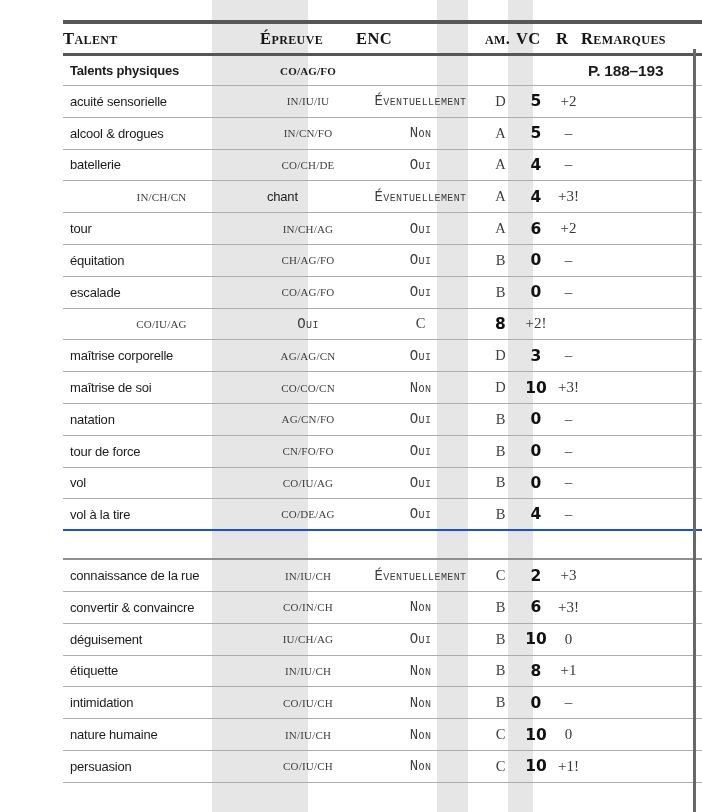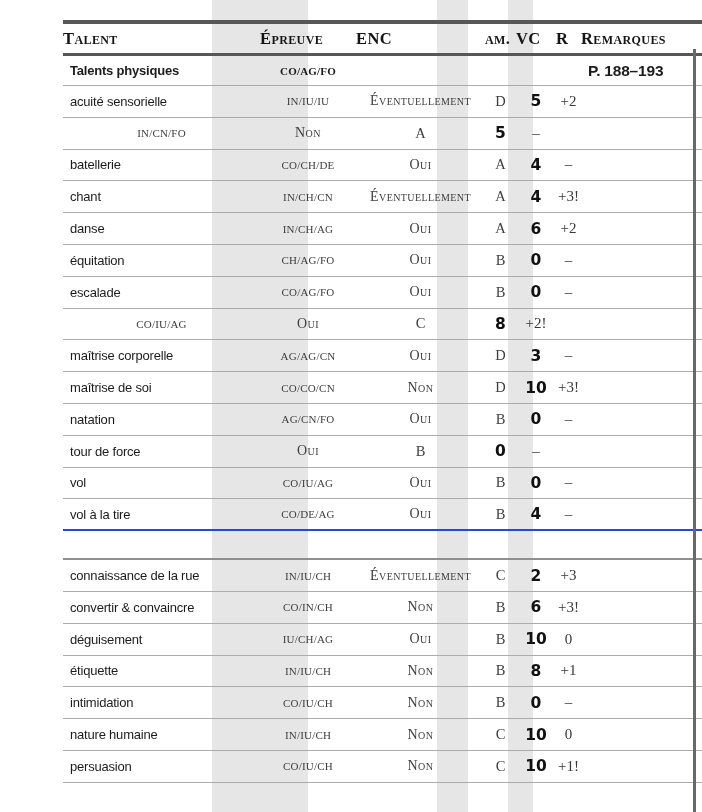--- a/index.html
+++ b/index.html
@@ -54,21 +54,21 @@
 
   .c-talent { padding-left: 7px; justify-content: flex-start;
     font-family: "Liberation Sans", sans-serif; font-size: 13px; letter-spacing: -0.2px; color: #1c1c1c; }
   .section .c-talent { font-weight: bold; }
 
   .c-epreuve { justify-content: center;
     font-family: "Liberation Serif", serif; font-size: 11px; letter-spacing: 0.2px; color: #3d3d3d; }
   .section .c-epreuve { font-weight: bold; color: #1a1a1a; }
 
   .c-enc { justify-content: center;
-    font-family: Liberation Serif, serif; font-variant: small-caps; font-size: 14px; letter-spacing: 0.4px; color: #3d3d3d; }
+    font-family: Liberation Mono, monospace; font-variant: small-caps; font-size: 14px; letter-spacing: 0.4px; color: #3d3d3d; }
 
   .c-am { justify-content: center;
     font-family: "Liberation Serif", serif; font-size: 14.5px; color: #3d3d3d; }
 
   .c-vc { justify-content: center;
     font-family: "DejaVu Sans", sans-serif; font-weight: bold; font-size: 15.5px; color: #111111; }
 
   .c-r { justify-content: center;
     font-family: "Liberation Serif", serif; font-size: 15px; color: #383838; }
 
@@ -113,50 +113,51 @@
           <div class="cell c-talent">acuité sensorielle</div>
           <div class="cell c-epreuve">IN/IU/IU</div>
           <div class="cell c-enc">Éventuellement</div>
           <div class="cell c-am">D</div>
           <div class="cell c-vc">5</div>
           <div class="cell c-r">+2</div>
           <div class="cell c-remark"></div>
           <div class="cell c-sliver"></div>
         </div>
         <div class="grid-row row data">
+          <div class="cell c-talent">alcool &amp; drogues</div>
           <div class="cell c-epreuve">IN/CN/FO</div>
           <div class="cell c-enc">Non</div>
           <div class="cell c-am">A</div>
           <div class="cell c-vc">5</div>
           <div class="cell c-r">–</div>
           <div class="cell c-remark"></div>
           <div class="cell c-sliver"></div>
         </div>
         <div class="grid-row row data">
           <div class="cell c-talent">batellerie</div>
           <div class="cell c-epreuve">CO/CH/DE</div>
           <div class="cell c-enc">Oui</div>
           <div class="cell c-am">A</div>
           <div class="cell c-vc">4</div>
           <div class="cell c-r">–</div>
           <div class="cell c-remark"></div>
           <div class="cell c-sliver"></div>
         </div>
         <div class="grid-row row data">
+          <div class="cell c-epreuve">IN/CH/CN</div>
           <div class="cell c-talent">chant</div>
-          <div class="cell c-epreuve">IN/CH/CN</div>
           <div class="cell c-enc">Éventuellement</div>
           <div class="cell c-am">A</div>
           <div class="cell c-vc">4</div>
           <div class="cell c-r">+3!</div>
           <div class="cell c-remark"></div>
           <div class="cell c-sliver"></div>
         </div>
         <div class="grid-row row data">
-          <div class="cell c-talent">danse</div>
+          <div class="cell c-talent">tour</div>
           <div class="cell c-epreuve">IN/CH/AG</div>
           <div class="cell c-enc">Oui</div>
           <div class="cell c-am">A</div>
           <div class="cell c-vc">6</div>
           <div class="cell c-r">+2</div>
           <div class="cell c-remark"></div>
           <div class="cell c-sliver"></div>
         </div>
         <div class="grid-row row data">
           <div class="cell c-talent">équitation</div>
@@ -212,20 +213,21 @@
           <div class="cell c-epreuve">AG/CN/FO</div>
           <div class="cell c-enc">Oui</div>
           <div class="cell c-am">B</div>
           <div class="cell c-vc">0</div>
           <div class="cell c-r">–</div>
           <div class="cell c-remark"></div>
           <div class="cell c-sliver"></div>
         </div>
         <div class="grid-row row data">
           <div class="cell c-talent">tour de force</div>
+          <div class="cell c-epreuve">CN/FO/FO</div>
           <div class="cell c-enc">Oui</div>
           <div class="cell c-am">B</div>
           <div class="cell c-vc">0</div>
           <div class="cell c-r">–</div>
           <div class="cell c-remark"></div>
           <div class="cell c-sliver"></div>
         </div>
         <div class="grid-row row data">
           <div class="cell c-talent">vol</div>
           <div class="cell c-epreuve">CO/IU/AG</div>

